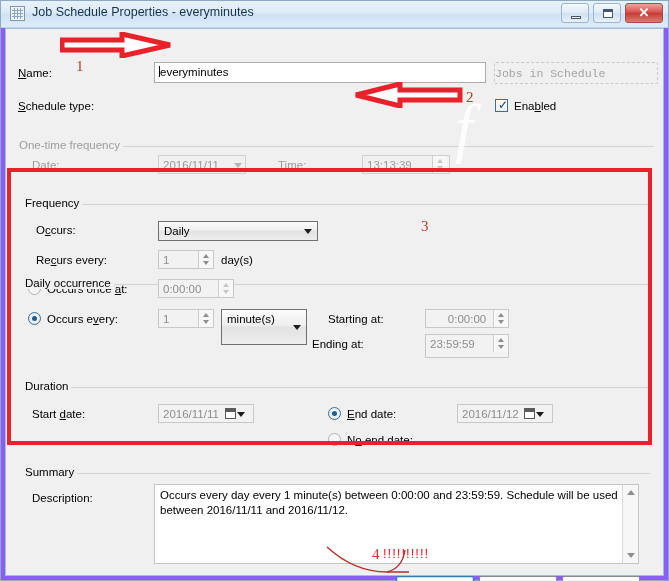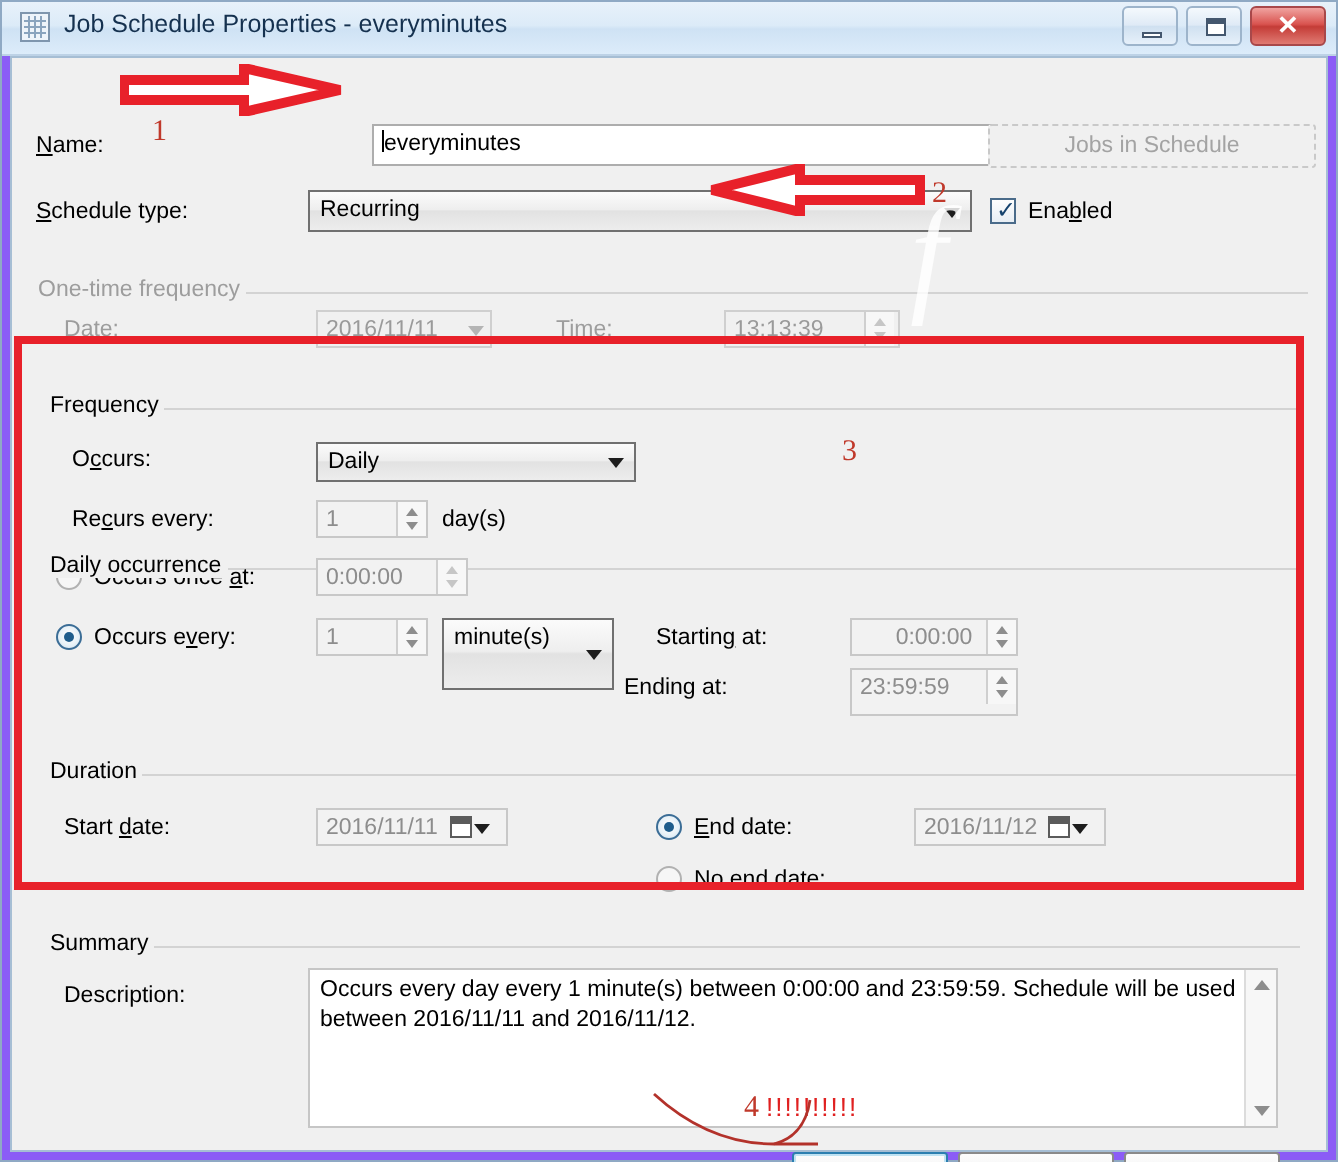--- a/index.html
+++ b/index.html
@@ -80,22 +80,22 @@
   }
   .tb.dis{background:#f0f0f0;border:1px solid #cfcfcf;color:#9a9a9a;}
   .tb.gray{background:#f2f2f2;border:1px solid #c8c8c8;color:#8d8d8d;}
   .caret{display:inline-block;width:1px;height:11px;background:#000;vertical-align:-1px;}
 
   
   .btn{
     position:absolute;box-sizing:border-box;
     border:1px solid #8a8a8a;border-radius:2px;
     background:linear-gradient(to bottom,#fdfdfd 0%,#f2f2f2 48%,#e6e6e6 50%,#f3f3f3 100%);
-    font-family:Liberation Sans, sans-serif;font-size:11.5px;color:#111;
-    text-align:center;line-height:21px;
+    font-family:Liberation Mono, monospace;font-size:11.5px;color:#111;
+    line-height:21px;
   }
   .btn.dis{color:#a3a3a3;border:1px dashed #c9c9c9;background:#f0f0f0;}
   .btn.def{border:1px solid #2c7fb0;box-shadow:inset 0 0 0 1px #bfe2f2;}
 
   
   .combo{
     position:absolute;box-sizing:border-box;
     border:1px solid #707070;
     background:linear-gradient(to bottom,#fbfbfb 0%,#eeeeee 46%,#e2e2e2 50%,#ededed 100%);
     font-size:11.5px;color:#000;padding:2px 18px 2px 5px;line-height:15px;
@@ -190,25 +190,24 @@
     <div class="winbtns">
       <span class="winbtn"><span class="min-bar"></span></span>
       <span class="winbtn"><span class="max-sq"></span></span>
       <span class="winbtn close"><span class="glyph">✕</span></span>
     </div>
   </div>
 
   <div class="client">
 
     <div class="lbl" style="left:12px;top:38px;"><u>N</u>ame:</div>
-    <div class="tb" style="left:148px;top:33px;width:332px;height:21px;margin-left:32px;"><span class="caret"></span><span>everyminutes</span></div>
+    <div class="tb" style="left:148px;top:33px;width:332px;height:21px;"><span class="caret"></span><span>everyminutes</span></div>
     <div class="btn dis" style="left:488px;top:33px;width:164px;height:22px;"><span>Jobs in Schedule</span></div>
 
     <div class="lbl" style="left:12px;top:71px;"><u>S</u>chedule type:</div>
-    <div class="combo" style="left:148px;top:66px;width:332px;height:21px;"><span>Recurring</span><span class="arrow"></span></div>
     <div class="cb" style="left:489px;top:70px;">
           <span class="tick">✓</span>
         </div>
     <div class="lbl" style="left:508px;top:71px;">Ena<u>b</u>led</div>
 
     <div class="grp-title dis" style="left:10px;top:110px;">One-time frequency</div>
     <div class="grp-line" style="left:12px;top:117px;width:636px;"></div>
     <div class="lbl dis" style="left:26px;top:130px;"><u>D</u>ate:</div>
     <div class="tb dis" style="left:152px;top:126px;width:88px;height:19px;"><span>2016/11/11</span></div>
     <div class="dpbtn" style="left:215px;top:126px;height:19px;">

